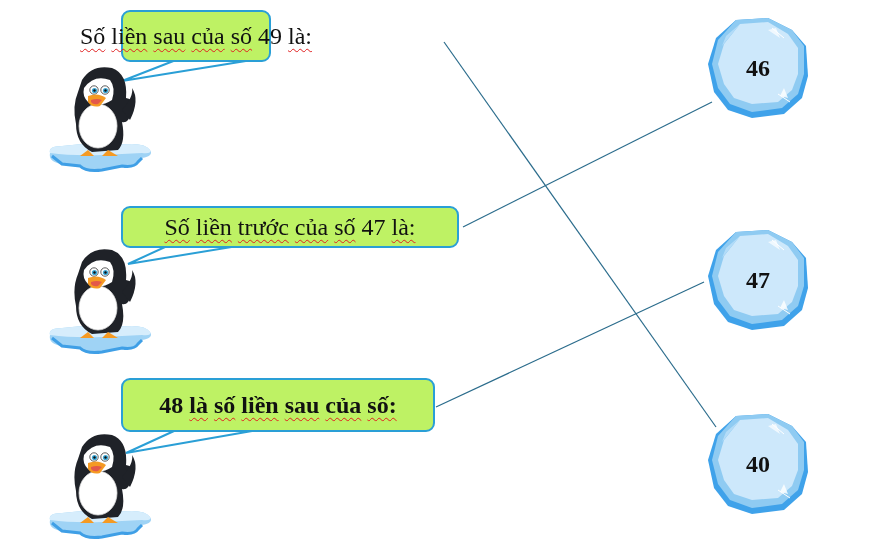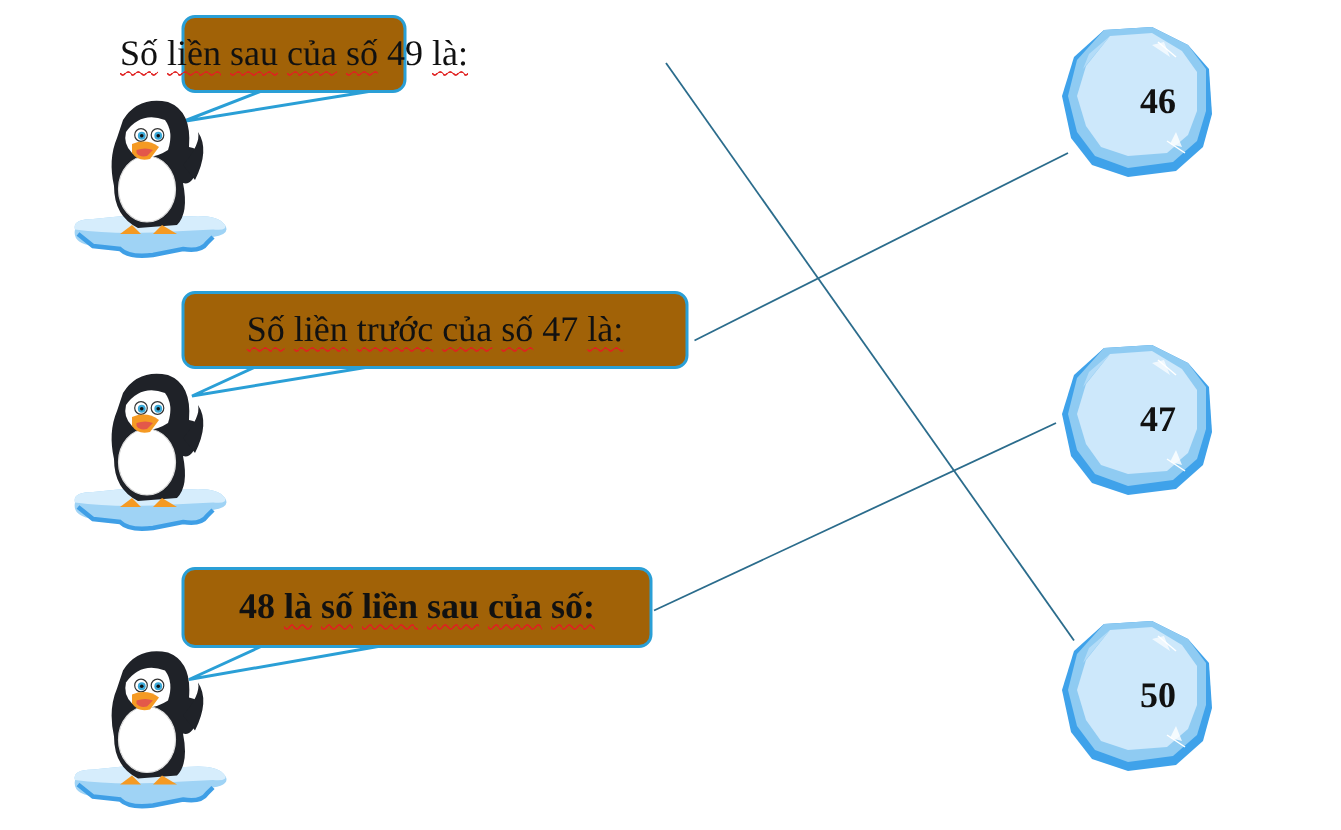--- a/index.html
+++ b/index.html
@@ -2,31 +2,31 @@
 <html><head>
 <meta charset="utf-8">
 <style>
   html, body { margin: 0; padding: 0; background: #ffffff; }
   body { width: 894px; height: 553px; position: relative; overflow: hidden; font-family: "Liberation Serif", serif; }
   .layer { position: absolute; left: 0; top: 0; width: 894px; height: 553px; }
   .bubble {
     position: absolute;
     border: 2px solid #2a9fd6;
     border-radius: 9px;
-    background: #a16207;
+    background: #bef264;
     box-sizing: border-box;
     display: flex; align-items: center; justify-content: center;
     font-size: 24px; color: #111;
     white-space: nowrap;
   }
   .bubble .w { text-decoration: underline wavy #e02020; text-decoration-thickness: 1px; text-underline-offset: 4px; }
   .penguin { position: absolute; width: 115px; height: 120px; }
   .ice { position: absolute; width: 104px; height: 104px; }
   .ice-label {
-    position: absolute; left: 14px; top: 0; width: 100%; height: 100%;
+    position: absolute; left: 0; top: 0; width: 100%; height: 100%;
     display: flex; align-items: center; justify-content: center;
     font-family: "Liberation Serif", serif; font-weight: bold; font-size: 24px; color: #111;
   }
 </style>
 </head>
 <body>
 
 <svg class="layer" viewBox="0 0 894 553">
   <line x1="444" y1="42" x2="716" y2="427" stroke="#2b6c8c" stroke-width="1.2"></line>
   <line x1="463" y1="227" x2="712" y2="102" stroke="#2b6c8c" stroke-width="1.2"></line>
@@ -46,21 +46,21 @@
     <span class="w">Số</span>
     <span class="w">liền</span>
     <span class="w">sau</span>
     <span class="w">của</span>
     <span class="w">số</span>
     <span>49</span>
     <span class="w">là:</span>
   </span>
 </div>
 
-<div class="bubble" style="left:121px; top:194px; width:338px; height:52px;">
+<div class="bubble" style="left:121px; top:206px; width:338px; height:42px;">
   <span>
     <span class="w">Số</span>
     <span class="w">liền</span>
     <span class="w">trước</span>
     <span class="w">của</span>
     <span class="w">số</span>
     <span>47</span>
     <span class="w">là:</span>
   </span>
 </div>
@@ -139,14 +139,14 @@
 <div class="ice" style="left:706px; top:228px;">
   <svg width="104" height="104" viewBox="0 0 104 104">
       <use href="#iceblock"></use>
     </svg>
   <div class="ice-label">47</div>
 </div>
 <div class="ice" style="left:706px; top:412px;">
   <svg width="104" height="104" viewBox="0 0 104 104">
       <use href="#iceblock"></use>
     </svg>
-  <div class="ice-label">50</div>
+  <div class="ice-label">40</div>
 </div>
 
 </body></html>

